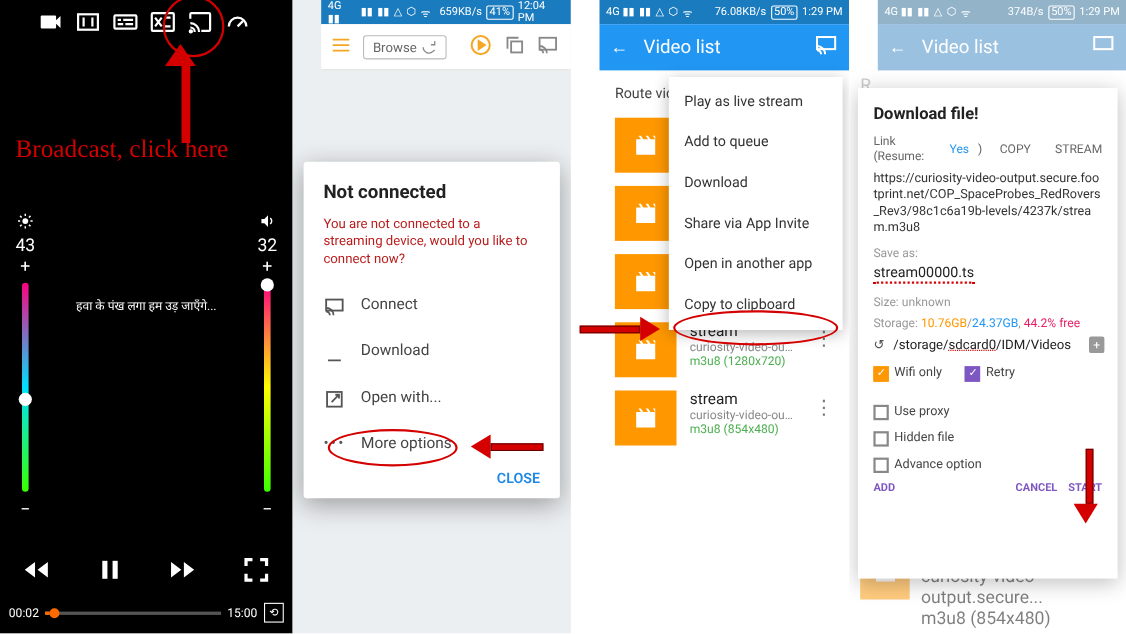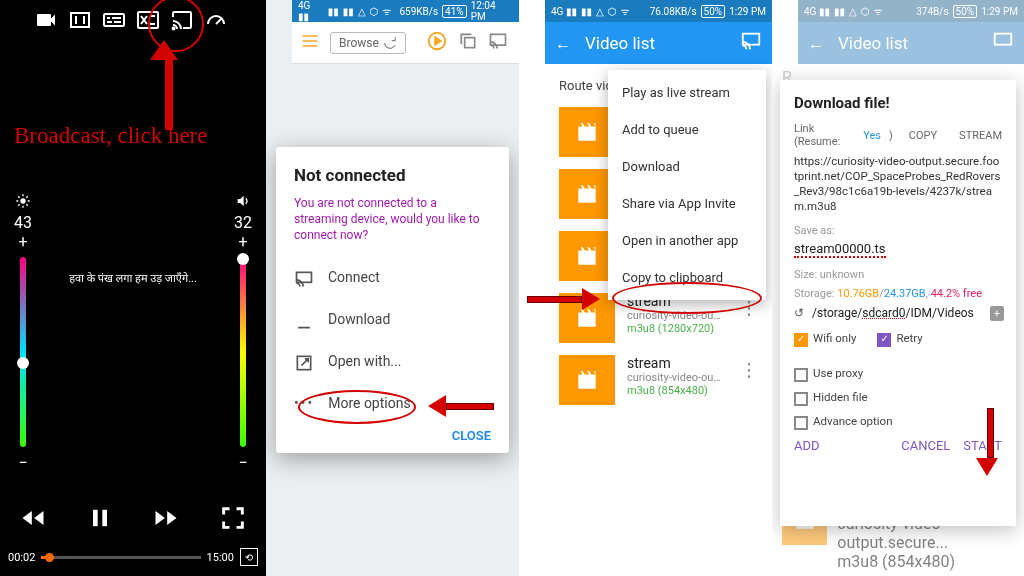--- a/index.html
+++ b/index.html
@@ -37,21 +37,21 @@
   
   .status { height:22px; background:#1a7bbf; color:#fff; display:flex; align-items:center; font-size:10px; padding:0 6px; gap:4px;}
   .status .spacer{flex:1;}
   .p4 .status, .p4 .appbar { filter:grayscale(40%) opacity(.55); }
 
   
   .p2 .appbar{height:42px;background:#fff;border-bottom:1px solid #ddd;display:flex;align-items:center;padding:0 8px;gap:10px;}
   .p2 .browse{border:1px solid #bbb;border-radius:3px;padding:3px 8px;font-size:12px;color:#666;display:flex;align-items:center;gap:4px;}
   .p2 .dialog{position:absolute;top:147px;left:10px;right:10px;background:#fff;border-radius:3px;box-shadow:0 6px 24px rgba(0,0,0,.35);padding:18px 18px 10px;}
   .p2 .dialog h3{font-size:17px;color:#222;margin-bottom:10px;}
-  .p2 .dialog p{font-size:12px;color:#a21caf;line-height:1.35;margin-bottom:14px;}
+  .p2 .dialog p{font-size:12px;color:#b91c1c;line-height:1.35;margin-bottom:14px;}
   .p2 .opt{display:flex;gap:14px;padding:11px 0;font-size:14px;color:#444;}
   .p2 .close{text-align:right;color:#1e88e5;font-weight:600;font-size:13px;padding-top:6px;}
   .ellipse1{position:absolute;border:2px solid #d40000;border-radius:50%;width:118px;height:34px;top:390px;left:32px;pointer-events:none;}
   .arrow-left{position:absolute;top:395px;left:162px;}
   .arrow-left .head{width:0;height:0;border-top:11px solid transparent;border-bottom:11px solid transparent;border-right:18px solid #d40000;display:inline-block;vertical-align:middle;}
   .arrow-left .shaft{display:inline-block;width:48px;height:7px;background:#d40000;border:1px solid #600;vertical-align:middle;}
 
   
   .p3 .appbar{height:42px;background:#2196f3;color:#fff;display:flex;align-items:center;padding:0 10px;gap:14px;}
   .p3 .appbar .title{font-size:17px;flex:1;}
@@ -83,21 +83,21 @@
   .saveas{color:#222;font-size:13px;border-bottom:2px dotted #d40000;display:inline-block;}
   .storage .n1{color:#ff9800;} .storage .n2{color:#2196f3;} .storage .n3{color:#e91e63;margin-top:48px;}
   .path{color:#222;font-size:12px;} .path u{text-decoration:underline dotted #d40000;}
   .chk{width:14px;height:14px;border:2px solid #888;display:inline-block;position:relative;top:2px;}
   .chk.on{background:#ff9800;border-color:#ff9800;}
   .chk.on.purple{background:#7e57c2;border-color:#7e57c2;}
   .chk.on::after{content:"✓";color:#fff;font-size:10px;position:absolute;top:-2px;left:1px;}
   .opts{display:flex;gap:21px;flex-wrap:wrap;margin:10px 0;}
   .opts label{font-size:11.5px;color:#444;display:flex;align-items:center;gap:5px;}
   .p4 .actions{display:flex;justify-content:space-between;margin-top:10px;}
-  .p4 .actions span{color:#7e57c2;font-weight:400;font-size:13px;}
+  .p4 .actions span{color:#7e57c2;font-weight:700;font-size:10px;}
   .arrow-down{position:absolute;right:26px;bottom:100px;}
   .arrow-down .shaft{width:7px;height:50px;background:#d40000;border:1px solid #600;margin:0 auto;}
   .arrow-down .head{width:0;height:0;border-left:11px solid transparent;border-right:11px solid transparent;border-top:18px solid #d40000;margin-left:-7px;}
   .bgitem{position:absolute;left:10px;right:10px;display:flex;gap:10px;opacity:.5;}
   svg{flex-shrink:0;}
 </style>
 </head>
 <body>
 
 <div class="pane p1">

